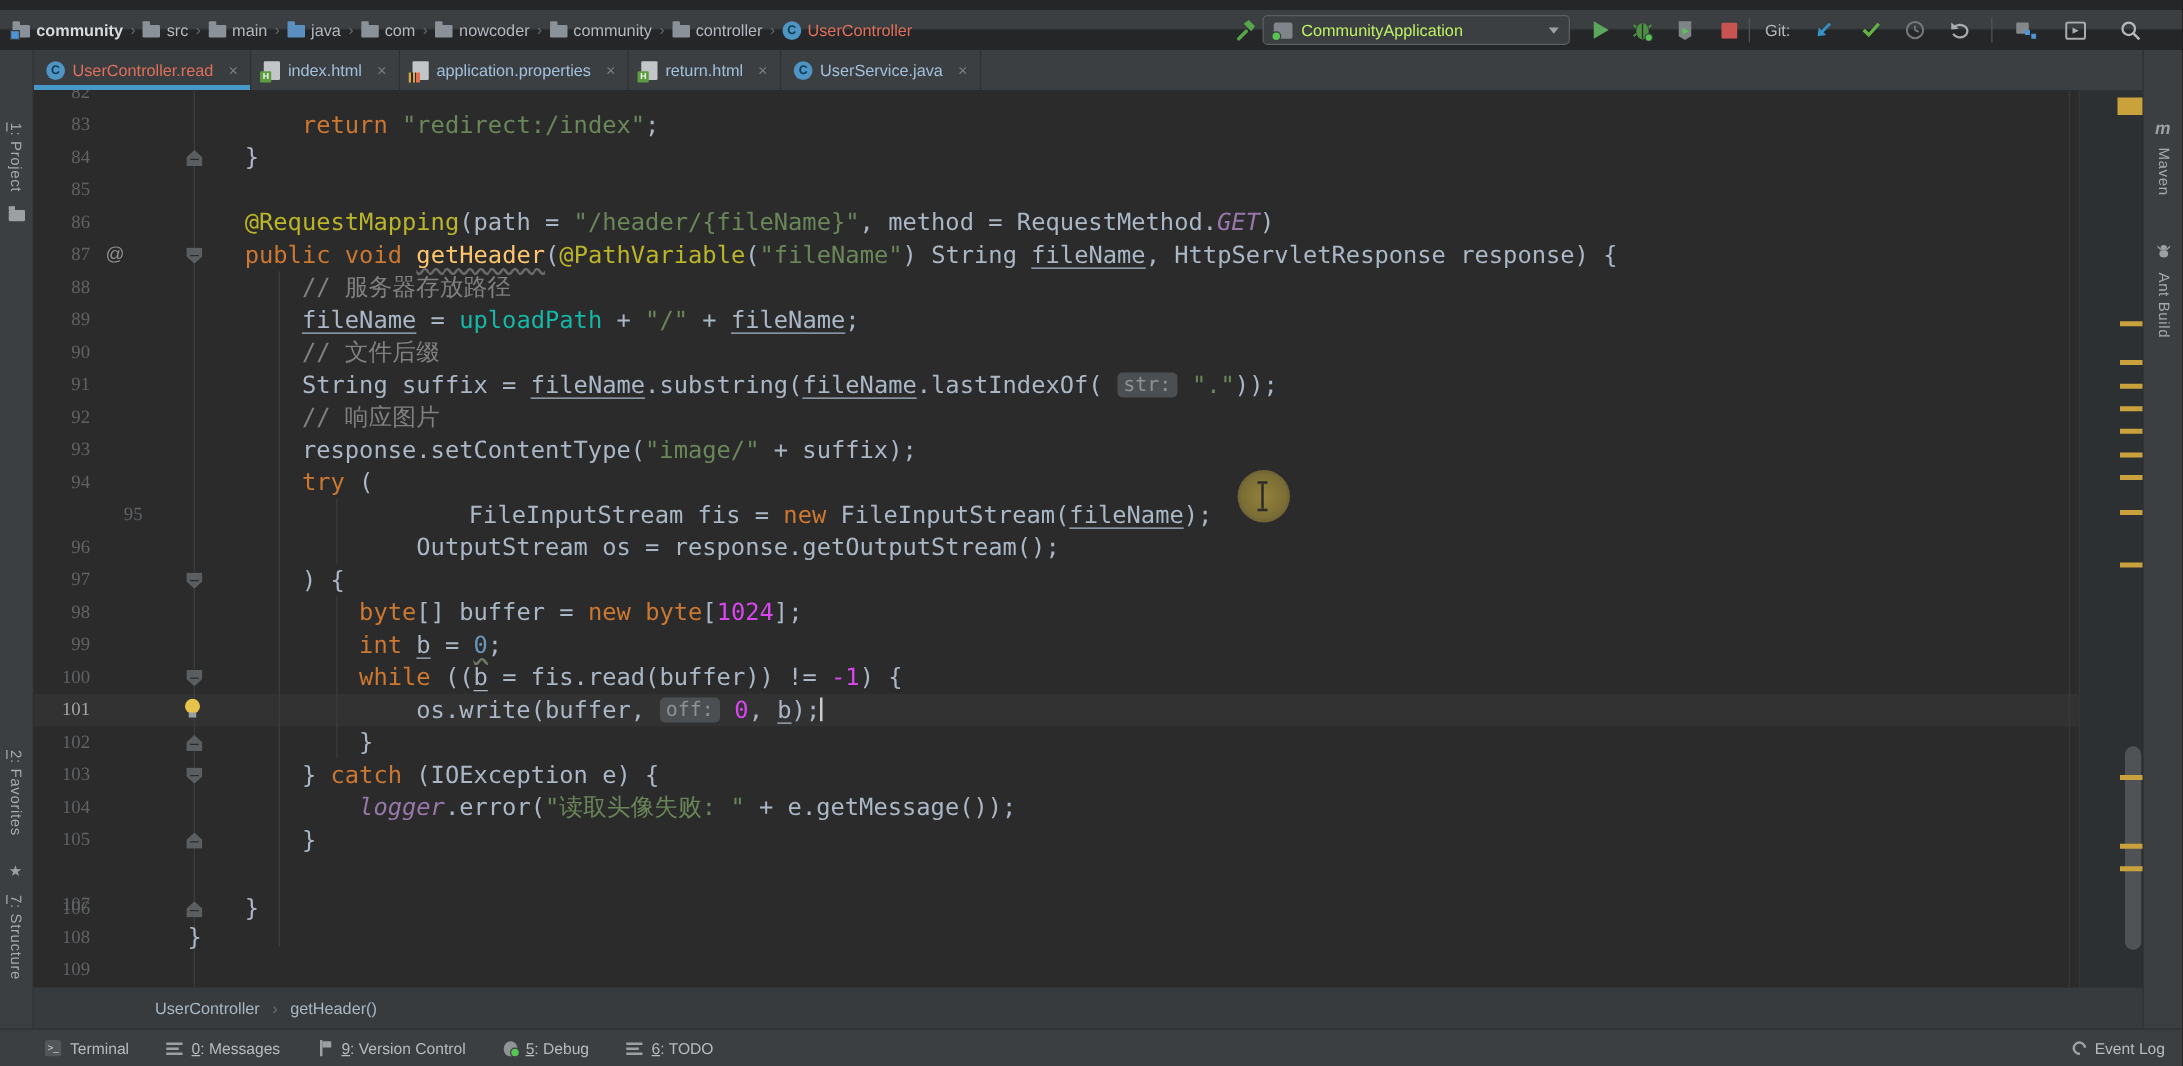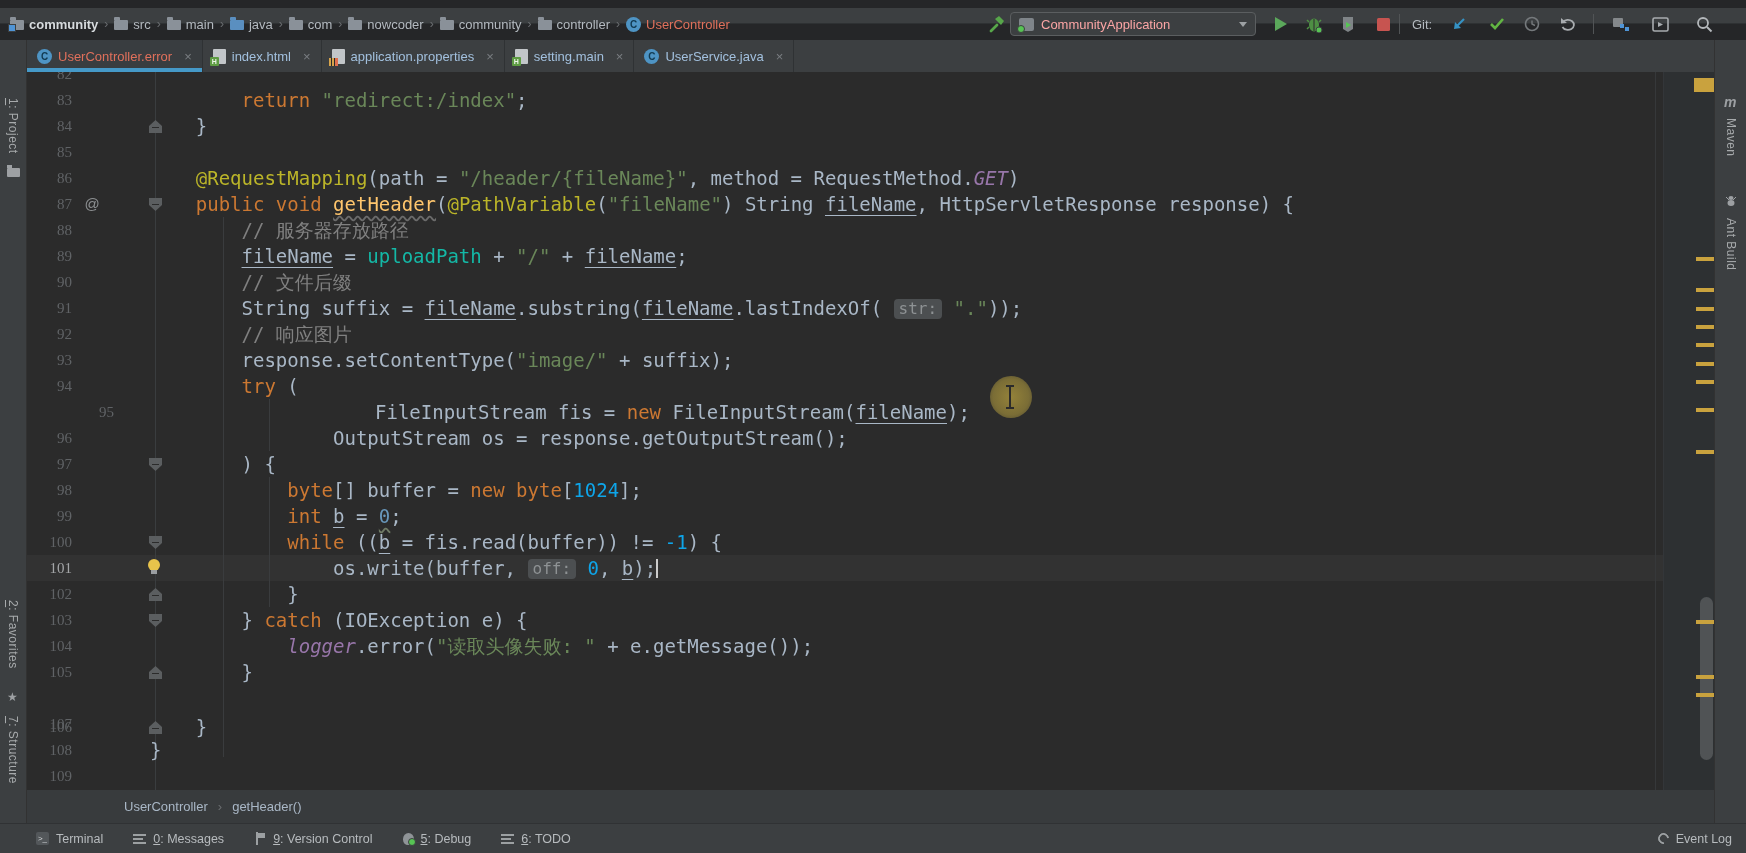--- a/index.html
+++ b/index.html
@@ -17,21 +17,21 @@
   .folder{position:relative;width:14px;height:10px;background:#8a9199;border-radius:1px;margin-top:2px;}
   .folder::before{content:"";position:absolute;left:0;top:-3px;width:6px;height:3px;background:inherit;border-radius:1px 1px 0 0;}
   .folder.src-root{background:#5a8fc0;}
   .folder.project-root::after{content:"";position:absolute;left:-2px;bottom:-2px;width:6px;height:6px;background:#4f94d6;border:1px solid #3c3f41;}
   .class-ico{width:15px;height:15px;border-radius:50%;background:#4e94c4;color:#123a51;
              font-size:10px;font-weight:bold;display:flex;align-items:center;justify-content:center;}
   .tb-right{position:absolute;left:0;top:0;width:100%;height:32px;}
   .tb-btn{position:absolute;top:4px;width:24px;height:24px;display:flex;align-items:center;justify-content:center;cursor:default;}
   .runconfig{position:absolute;left:1010px;top:4px;width:246px;height:24px;border:1px solid #5b5e60;
              border-radius:4px;display:flex;align-items:center;padding:0 8px;gap:7px;background:#3c3f41;}
-  .runconfig .name{font-size:13px;color:#fca5a5;flex:1;}
+  .runconfig .name{font-size:13px;color:#bef264;flex:1;}
   .appico{position:relative;width:15px;height:13px;background:#7f858a;border-radius:2px;}
   .appico::after{content:"";position:absolute;left:-2px;bottom:-2px;width:6px;height:6px;border-radius:50%;background:#57c454;border:1px solid #3c3f41;}
   .dd-caret{width:0;height:0;border-left:4px solid transparent;border-right:4px solid transparent;border-top:5px solid #9da1a4;}
   .tb-sep{position:absolute;top:6px;width:1px;height:20px;background:#515456;}
   .git-label{position:absolute;left:1412px;top:0;height:32px;display:flex;align-items:center;font-size:13px;color:#b4bac0;}
   
   .tabbar{position:absolute;left:27px;top:40px;width:1687px;height:32px;background:#3c3f41;display:flex;}
   .tab{position:relative;display:flex;align-items:center;gap:6px;padding:0 10px;font-size:13px;
        border-right:1px solid #2f3234;color:#a2c0de;cursor:default;}
   .tab.active{background:#393d40;color:#e0705b;}
@@ -59,21 +59,21 @@
   .caret-row{position:absolute;left:0;top:483px;width:100%;height:26px;background:#323232;}
   .gutter-line{position:absolute;left:128px;top:0;width:1px;height:100%;background:#3a3d3f;}
   .margin-line{position:absolute;left:1628px;top:0;width:1px;height:100%;background:#36383a;}
   .guide{position:absolute;width:1px;background:#3a3c3e;}
   .row{position:absolute;left:0;width:100%;height:26px;}
   .ln{position:absolute;left:0;top:0;width:45px;text-align:right;font-family:Liberation Serif, serif;
       font-size:15px;line-height:26px;color:#606366;}
   .ln.cur{color:#a4a6a8;}
   .code{position:absolute;left:123px;top:0;margin:0;font-family:"DejaVu Sans Mono",monospace;
         font-size:19px;line-height:26px;white-space:pre;color:#a9b7c6;}
-  .tk-d{color:#a9b7c6;} .tk-k{color:#cc7832;} .tk-s{color:#6a8759;} .tk-n{color:#0ea5e9;}
+  .tk-d{color:#a9b7c6;} .tk-k{color:#cc7832;} .tk-s{color:#6a8759;} .tk-n{color:#d946ef;}
   .tk-c{color:#808080;} .tk-a{color:#bbb529;} .tk-f{color:#14b8a6;}
   .tk-fi{color:#9876aa;font-style:italic;} .tk-ki{color:#9876aa;font-style:italic;}
   .tk-m{color:#ffc66d;text-decoration:underline wavy #6b6b6b;text-underline-offset:4px;text-decoration-skip-ink:none;}
   .tk-u{color:#a9b7c6;text-decoration:underline;text-underline-offset:4px;}
   .tk-nw{color:#6897bb;text-decoration:underline wavy #6f7a65;text-underline-offset:4px;}
   .tk-h{display:inline-block;background:#4c4f51;color:#8e9294;border-radius:4px;padding:0 5px;
         font-size:16px;line-height:20px;vertical-align:1px;}
   .caret{display:inline-block;width:2px;height:19px;background:#cccccc;vertical-align:-3px;}
   .fold{position:absolute;left:122px;top:7px;width:13px;height:13px;background:#5b5e60;}
   .fold::after{content:"";position:absolute;left:3px;top:6px;width:7px;height:1px;background:#2b2b2b;}
@@ -250,36 +250,36 @@
             <circle cx="7" cy="7" r="5" stroke="#b4b8bb" stroke-width="1.8" fill="none"></circle>
             <line x1="11" y1="11" x2="15.5" y2="15.5" stroke="#b4b8bb" stroke-width="2"></line>
           </svg>
       </div>
     </div>
   </div>
 
   <div class="tabbar" id="tabbar">
       <div class="tab active">
         <span class="class-ico">C</span>
-        <span>UserController.error</span>
+        <span>UserController.read</span>
         <span class="close">×</span>
       </div>
       <div class="tab">
         <span class="fileico html"></span>
         <span>index.html</span>
         <span class="close">×</span>
       </div>
       <div class="tab">
         <span class="fileico props"></span>
         <span>application.properties</span>
         <span class="close">×</span>
       </div>
       <div class="tab">
         <span class="fileico html"></span>
-        <span>setting.main</span>
+        <span>return.html</span>
         <span class="close">×</span>
       </div>
       <div class="tab">
         <span class="class-ico">C</span>
         <span>UserService.java</span>
         <span class="close">×</span>
       </div>
     </div>
 
   <div class="left-stripe" id="leftStripe">

